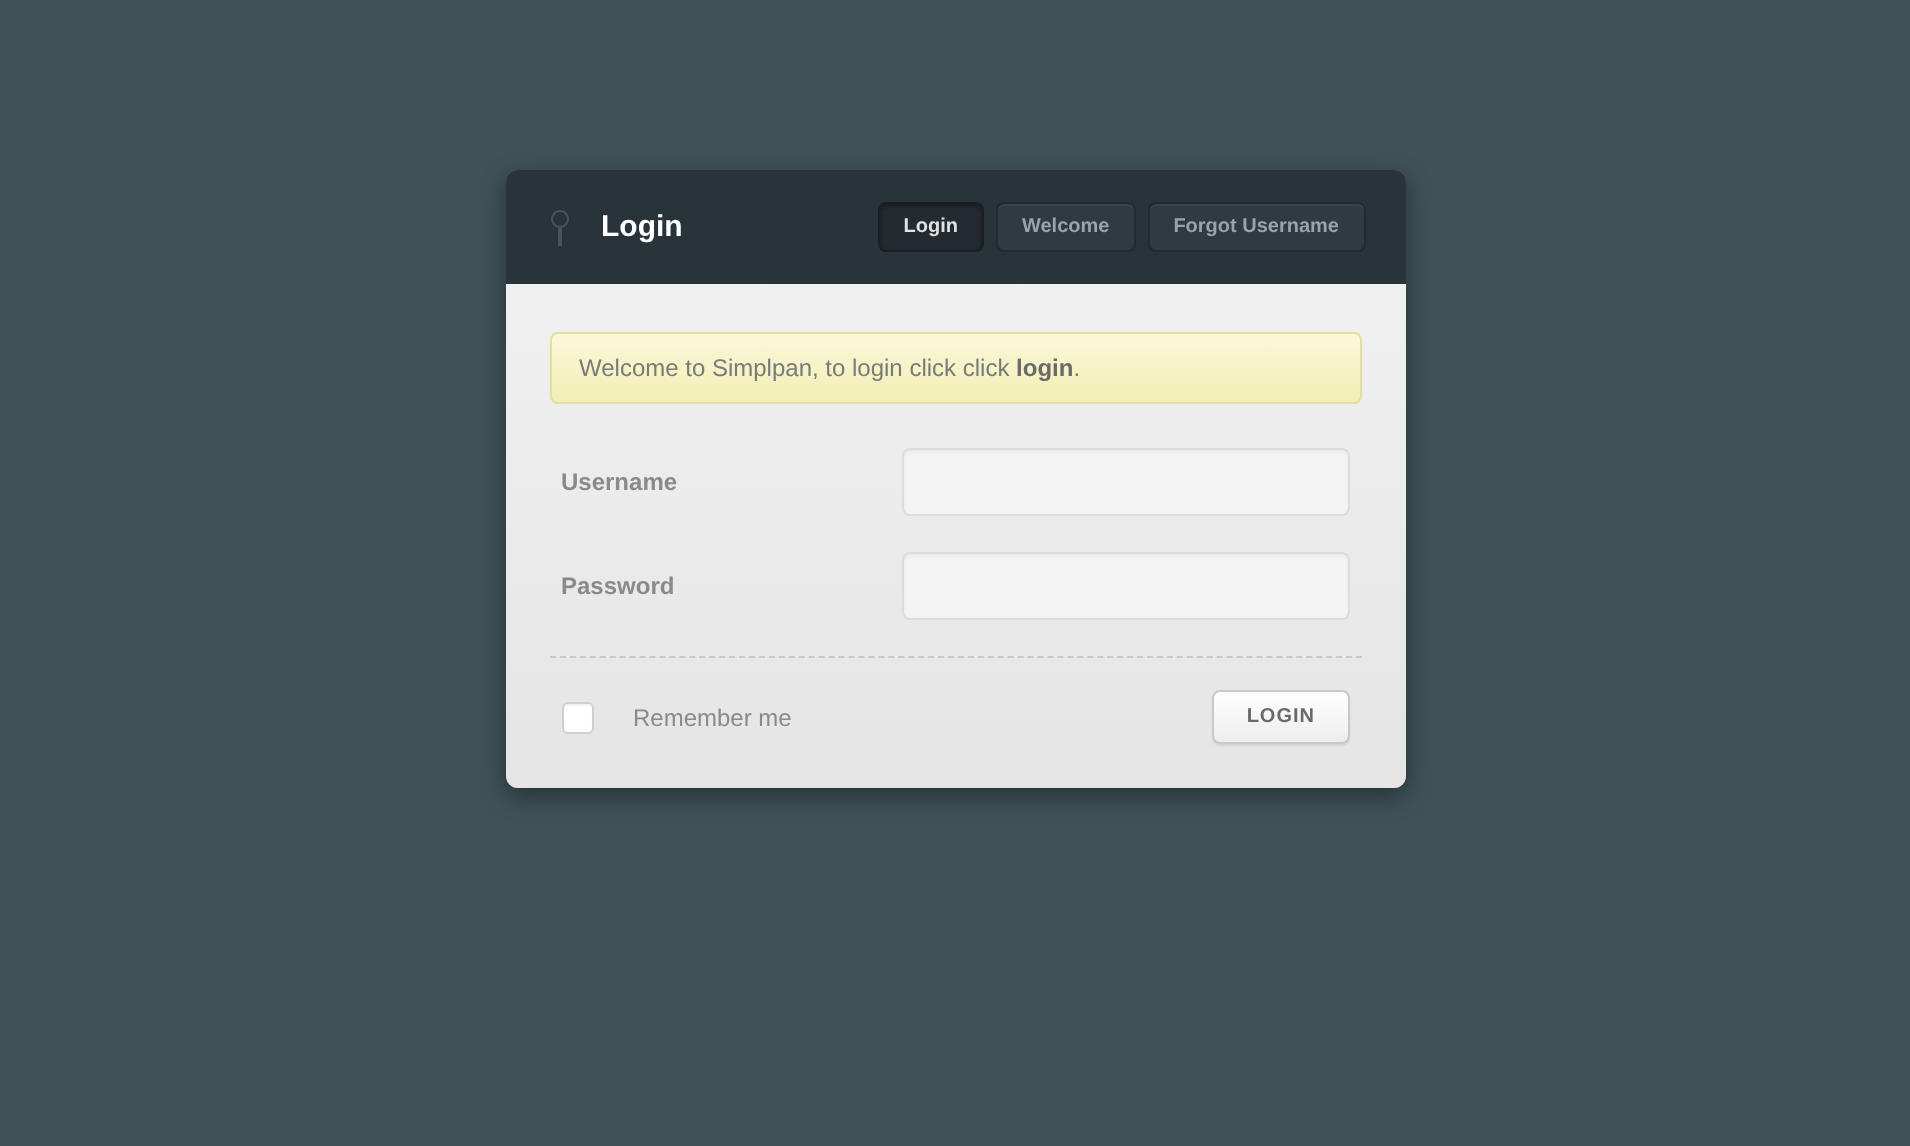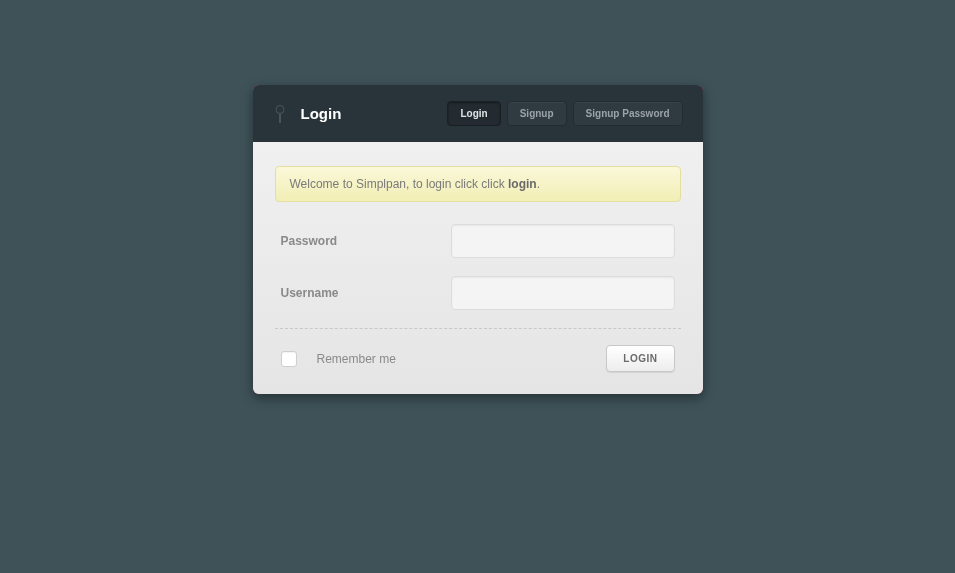--- a/index.html
+++ b/index.html
@@ -178,38 +178,38 @@
 <body>
 
 <div class="panel">
   <div class="panel-header">
     <div class="header-left">
       <div class="key-icon"></div>
       <div class="header-title">Login</div>
     </div>
     <div class="header-tabs">
       <button class="tab active">Login</button>
-      <button class="tab">Signup</button>
-      <button class="tab">Signup Password</button>
+      <button class="tab">Welcome</button>
+      <button class="tab">Forgot Username</button>
     </div>
   </div>
 
   <div class="panel-body">
     <div class="notice">
       <span>Welcome to Simplpan, to login click click </span><strong>login</strong><span>.</span>
     </div>
 
     <div class="form-row">
+      <label class="form-label">Username</label>
+      <input type="text" class="form-input" value="" style="">
+    </div>
+
+    <div class="form-row">
       <label class="form-label">Password</label>
       <input type="password" class="form-input" value="" style="">
-    </div>
-
-    <div class="form-row">
-      <label class="form-label">Username</label>
-      <input type="text" class="form-input" value="" style="">
     </div>
 
     <hr class="divider">
 
     <div class="form-footer">
       <div class="remember-wrap">
         <div class="checkbox"></div>
         <span class="remember-label">Remember me</span>
       </div>
       <button class="login-btn">LOGIN</button>

